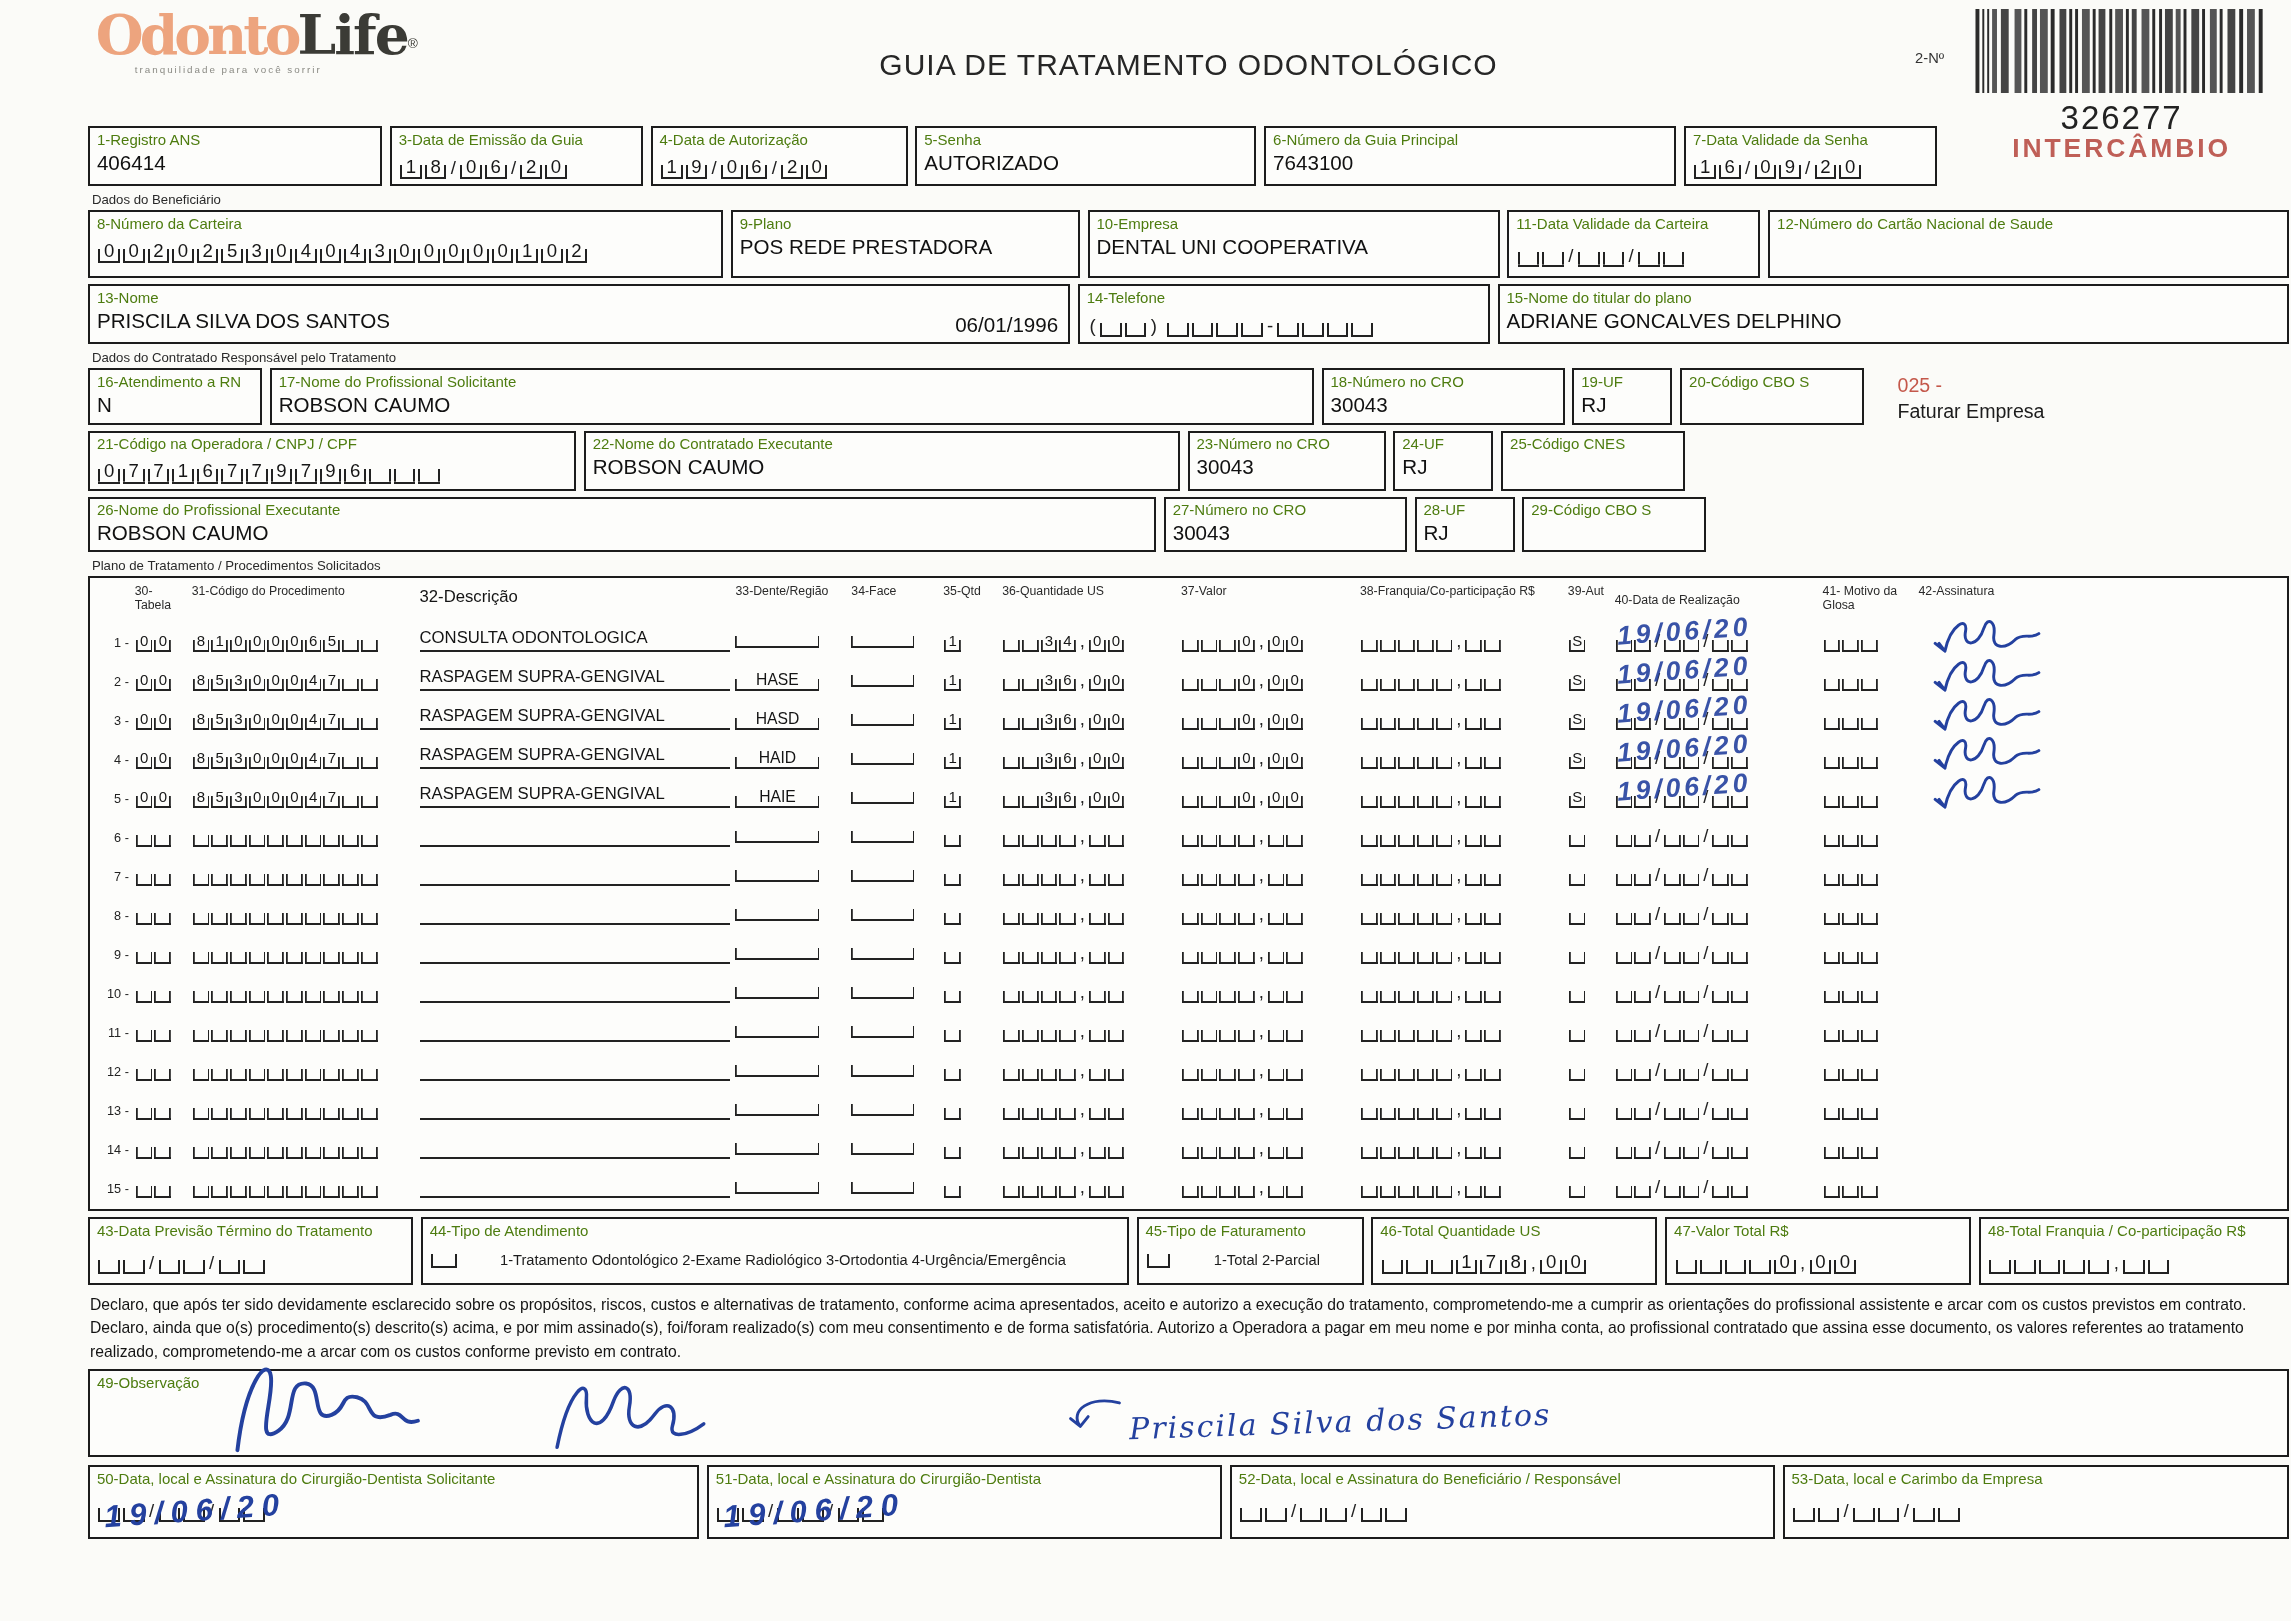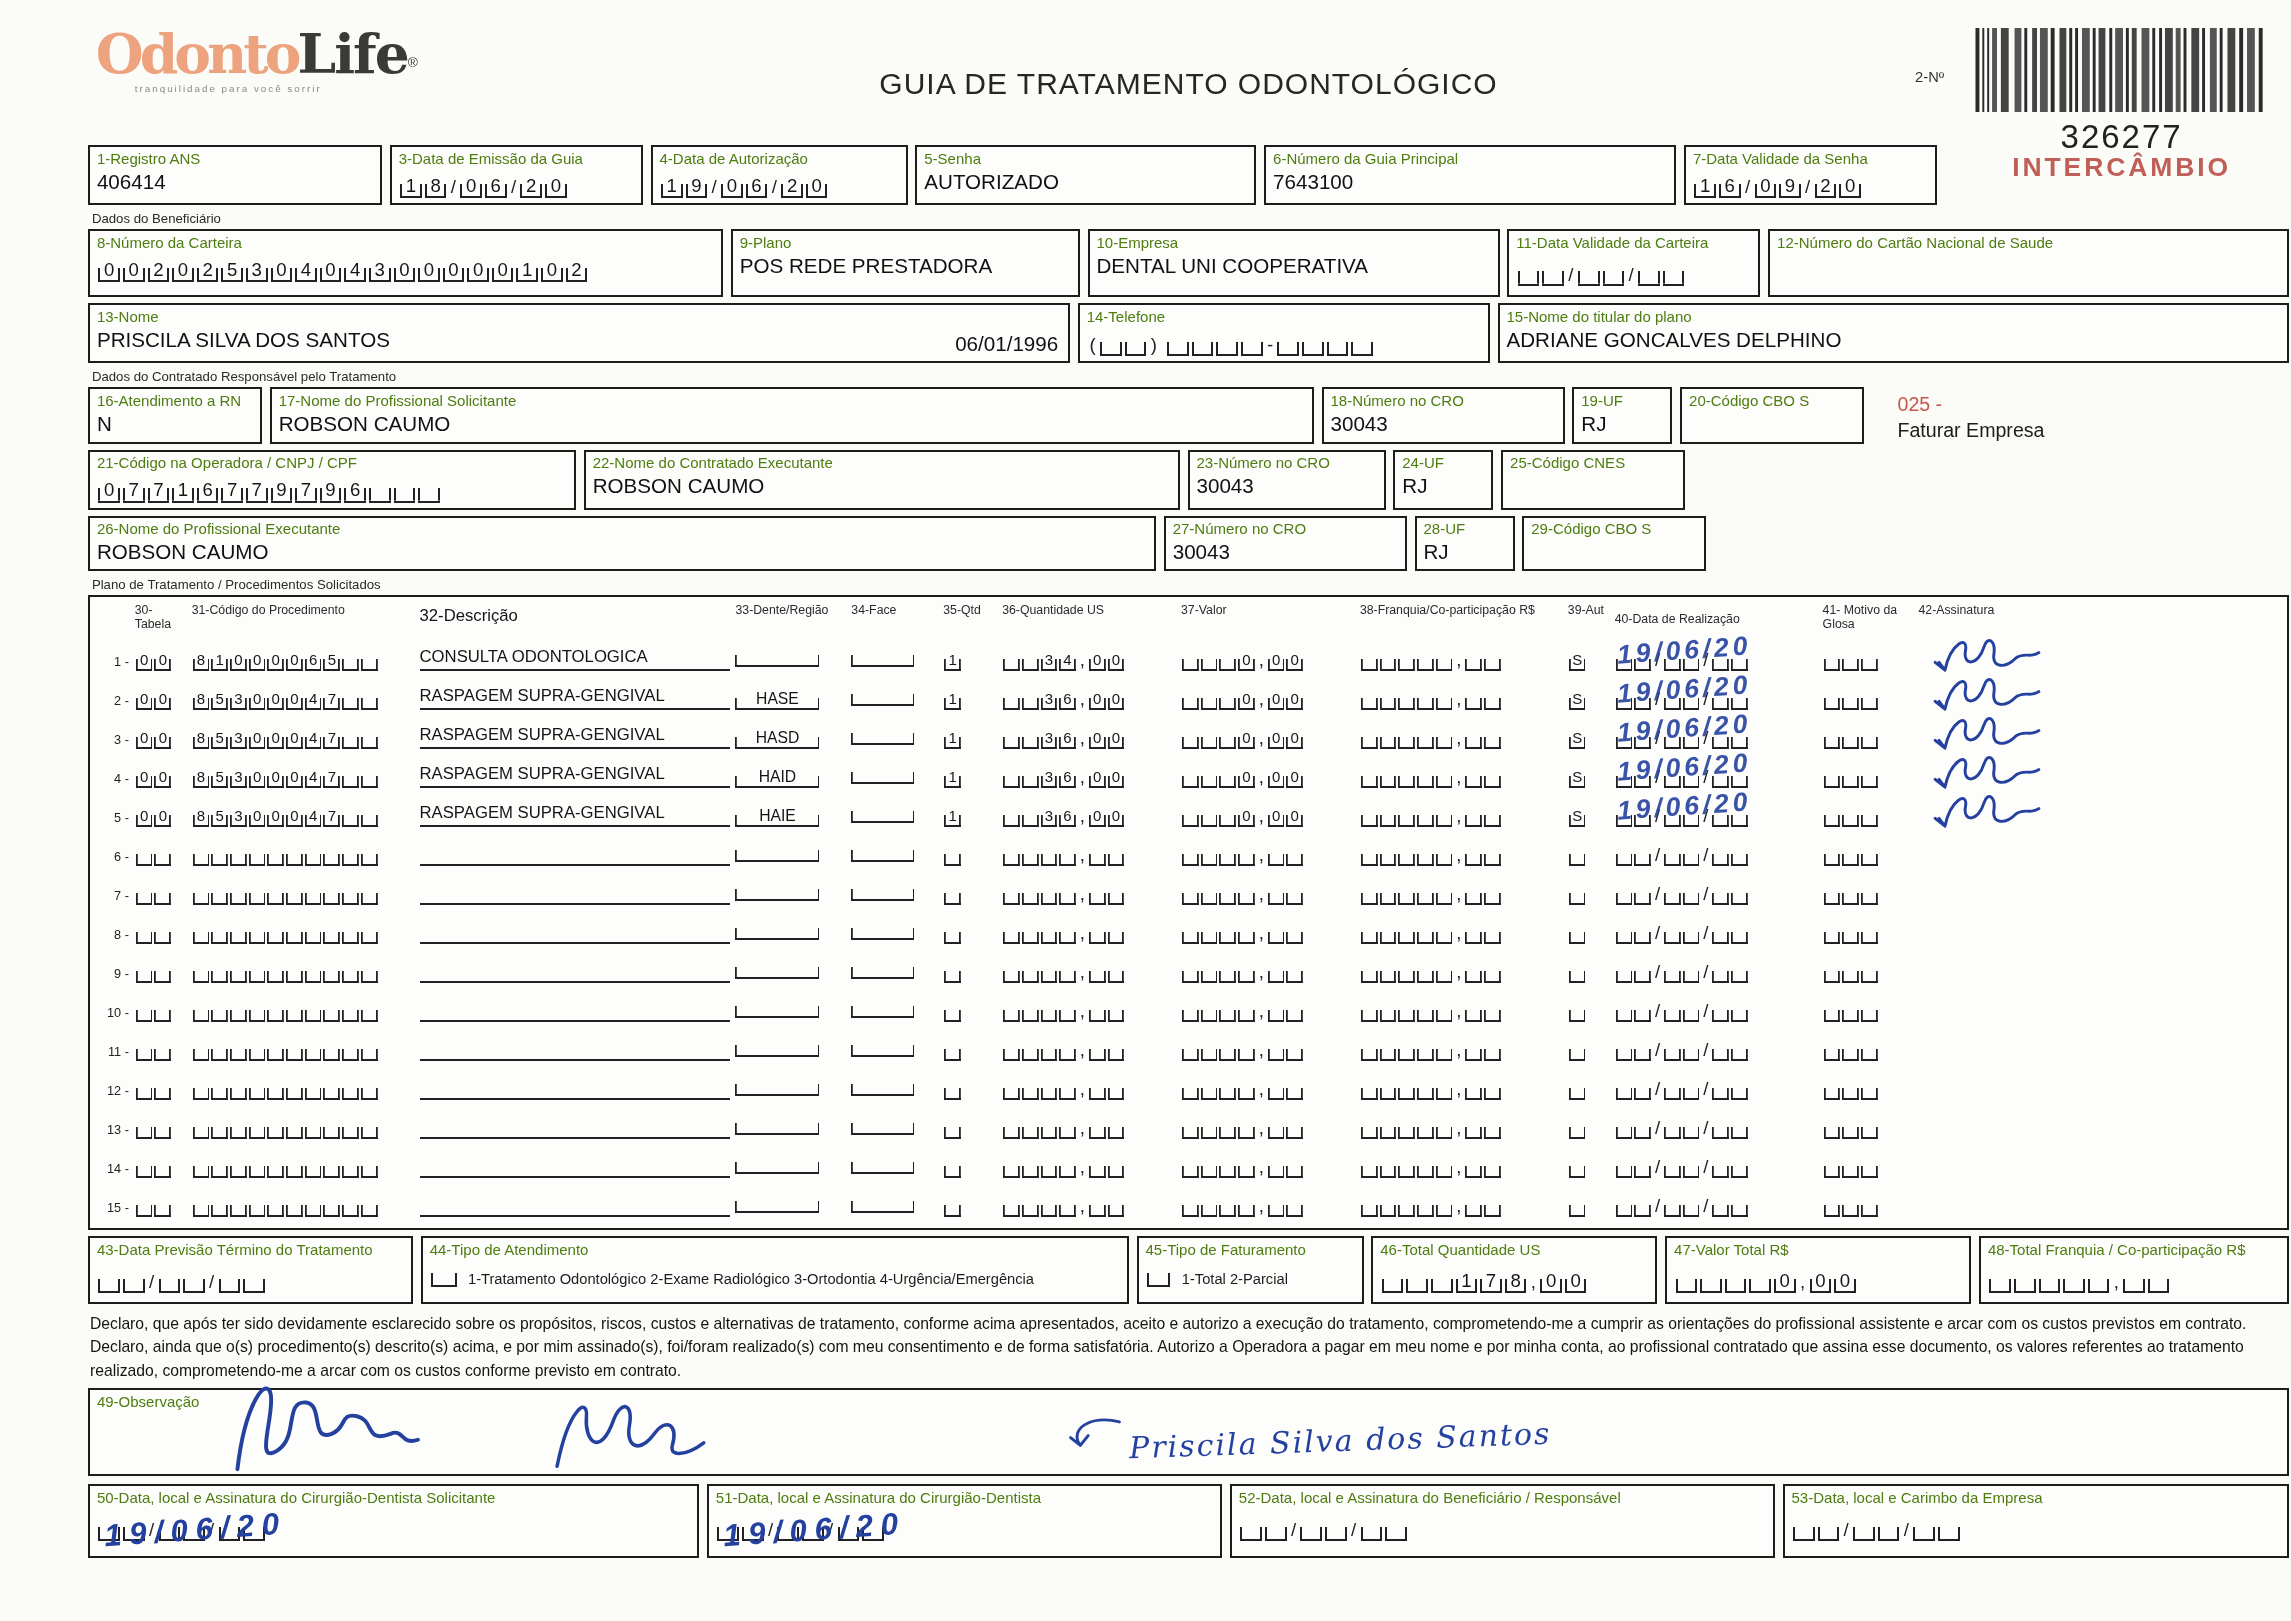--- a/index.html
+++ b/index.html
@@ -1,20 +1,20 @@
 <!DOCTYPE html>
 <html><head>
 <meta charset="utf-8">
 <style>
   html,body{margin:0;padding:0;background:#e9e9e6;}
   .page{position:relative;width:2292px;height:1621px;background:#fbfbf8;font-family:"Liberation Sans",sans-serif;color:#1f1f1f;overflow:hidden;}
   .inner{position:absolute;left:88px;top:0;width:2201px;}
 
   
-  .hdr{position:relative;height:125px;margin-top:20px;}
+  .hdr{position:relative;height:125px;margin-top:1px;}
   .logo{position:absolute;left:7.8px;top:5.9px;line-height:1;}
   .lg-o{font-size:55px;font-weight:bold;color:#eda47e;letter-spacing:-3.9px;font-family:"DejaVu Serif",serif;}
   .lg-l{font-size:55px;font-weight:bold;color:#3b3b36;letter-spacing:-2px;font-family:"DejaVu Serif",serif;}
   .lg-reg{font-size:13.7px;color:#3b3b36;vertical-align:super;}
   .lg-tag{font-size:9.8px;color:#8a8a84;letter-spacing:2px;margin-top:2.9px;margin-left:39px;}
   .title{position:absolute;left:50%;transform:translateX(-50%);top:47px;font-size:30px;letter-spacing:1px;color:#262626;white-space:nowrap;}
   .bc-wrap{position:absolute;right:5.9px;top:7.8px;width:323px;text-align:center;}
   .bc-label{position:absolute;left:-45px;top:41px;font-size:14.7px;color:#333;}
   .bc-num{font-size:33px;color:#222;margin-top:2px;letter-spacing:2px;}
   .bc-stamp{font-size:26.5px;letter-spacing:2.9px;color:#b5443c;margin-top:-3.9px;font-weight:bold;opacity:.85;}
@@ -70,21 +70,21 @@
   .sigsvg{position:absolute;right:-3.9px;bottom:-2px;}
 
   
   .decl{font-size:15.7px;line-height:1.5;color:#141414;margin:7.8px 2px 5.9px;text-align:left;}
   .obs{border:2.5px solid #1c1c1c;background:#fdfdfb;height:84px;position:relative;margin-bottom:7.8px;}
   .obs .flabel{position:absolute;left:6.9px;top:2.9px;}
   .hand-name{position:absolute;left:1039px;top:33px;font-size:30px;font-style:italic;color:#24419f;transform:rotate(-2deg);letter-spacing:2px;font-family:"DejaVu Serif",serif;}
   .ftr-hand{position:absolute;left:13.7px;top:25.5px;font-size:31px;letter-spacing:7.8px;font-weight:bold;}
   .fbox .cells.low{margin-top:9.8px;}
   .opt-text{font-size:14.7px;color:#1c1c1c;margin-left:9.8px;}
-  .opt-line{display:flex;align-items:flex-end;margin-top:3.9px;}
+  .opt-line{display:flex;align-items:flex-end;margin-top:3.9px;gap:32px;}
 </style>
 </head>
 <body>
 
 <div class="page">
 <div class="inner">
 
   <div class="hdr">
     <div class="logo">
       <span class="lg-o">Odonto</span><span class="lg-l">Life</span><span class="lg-reg">®</span>

